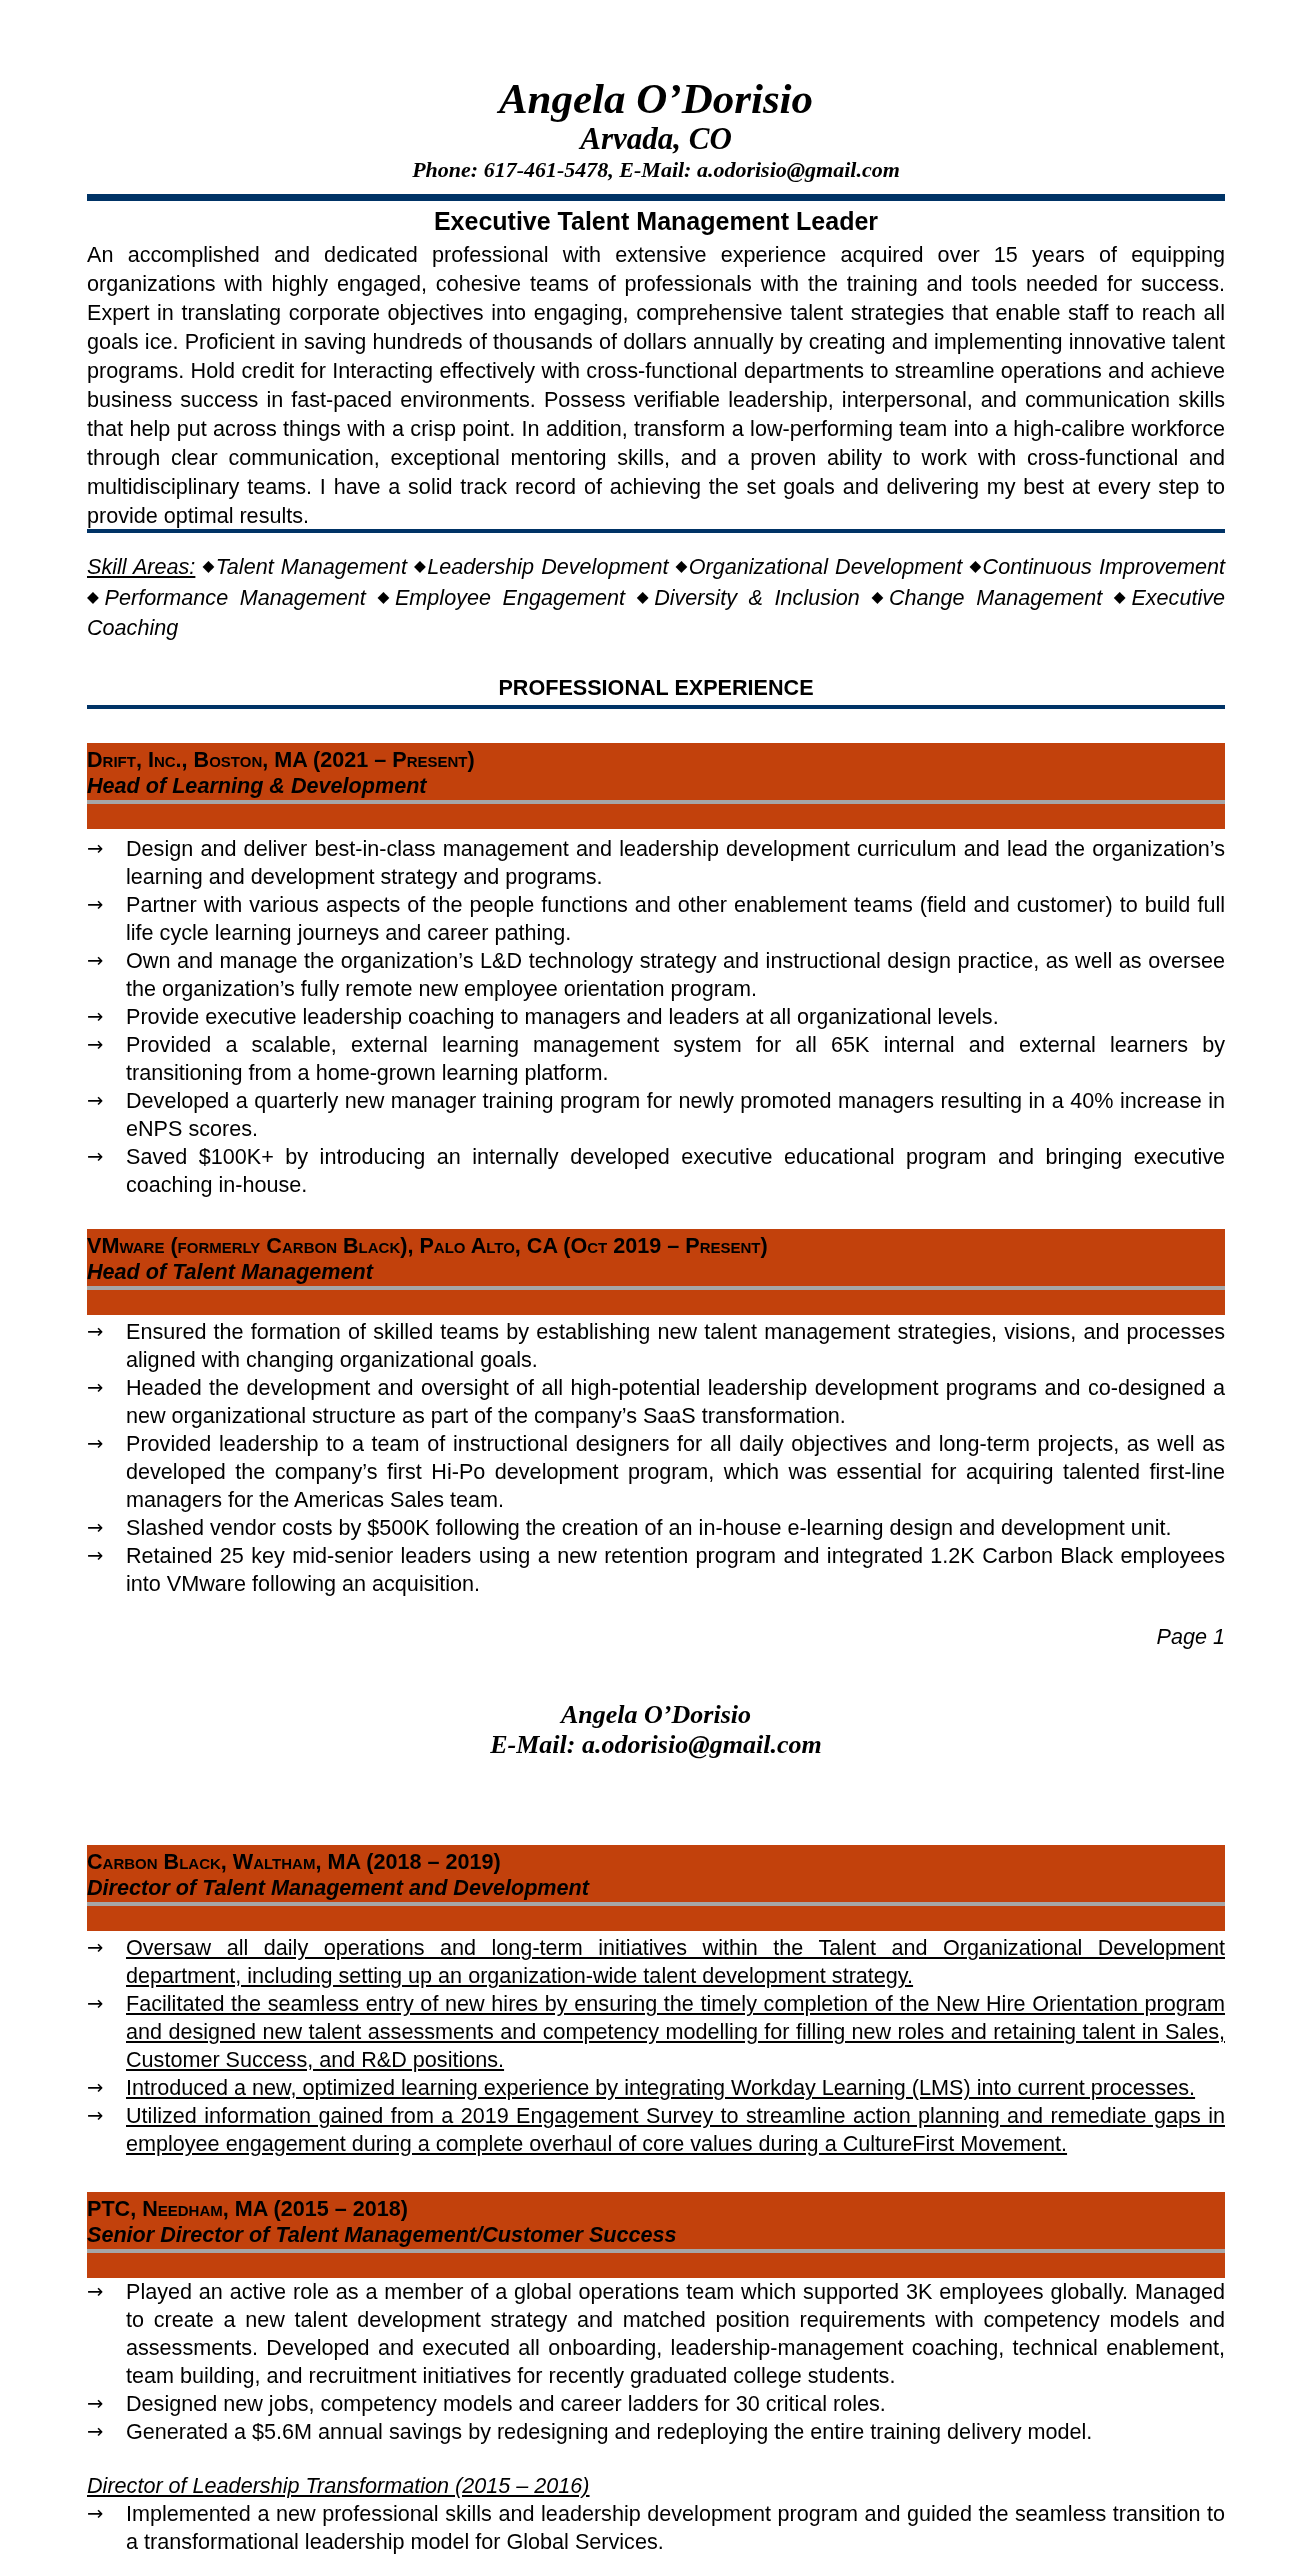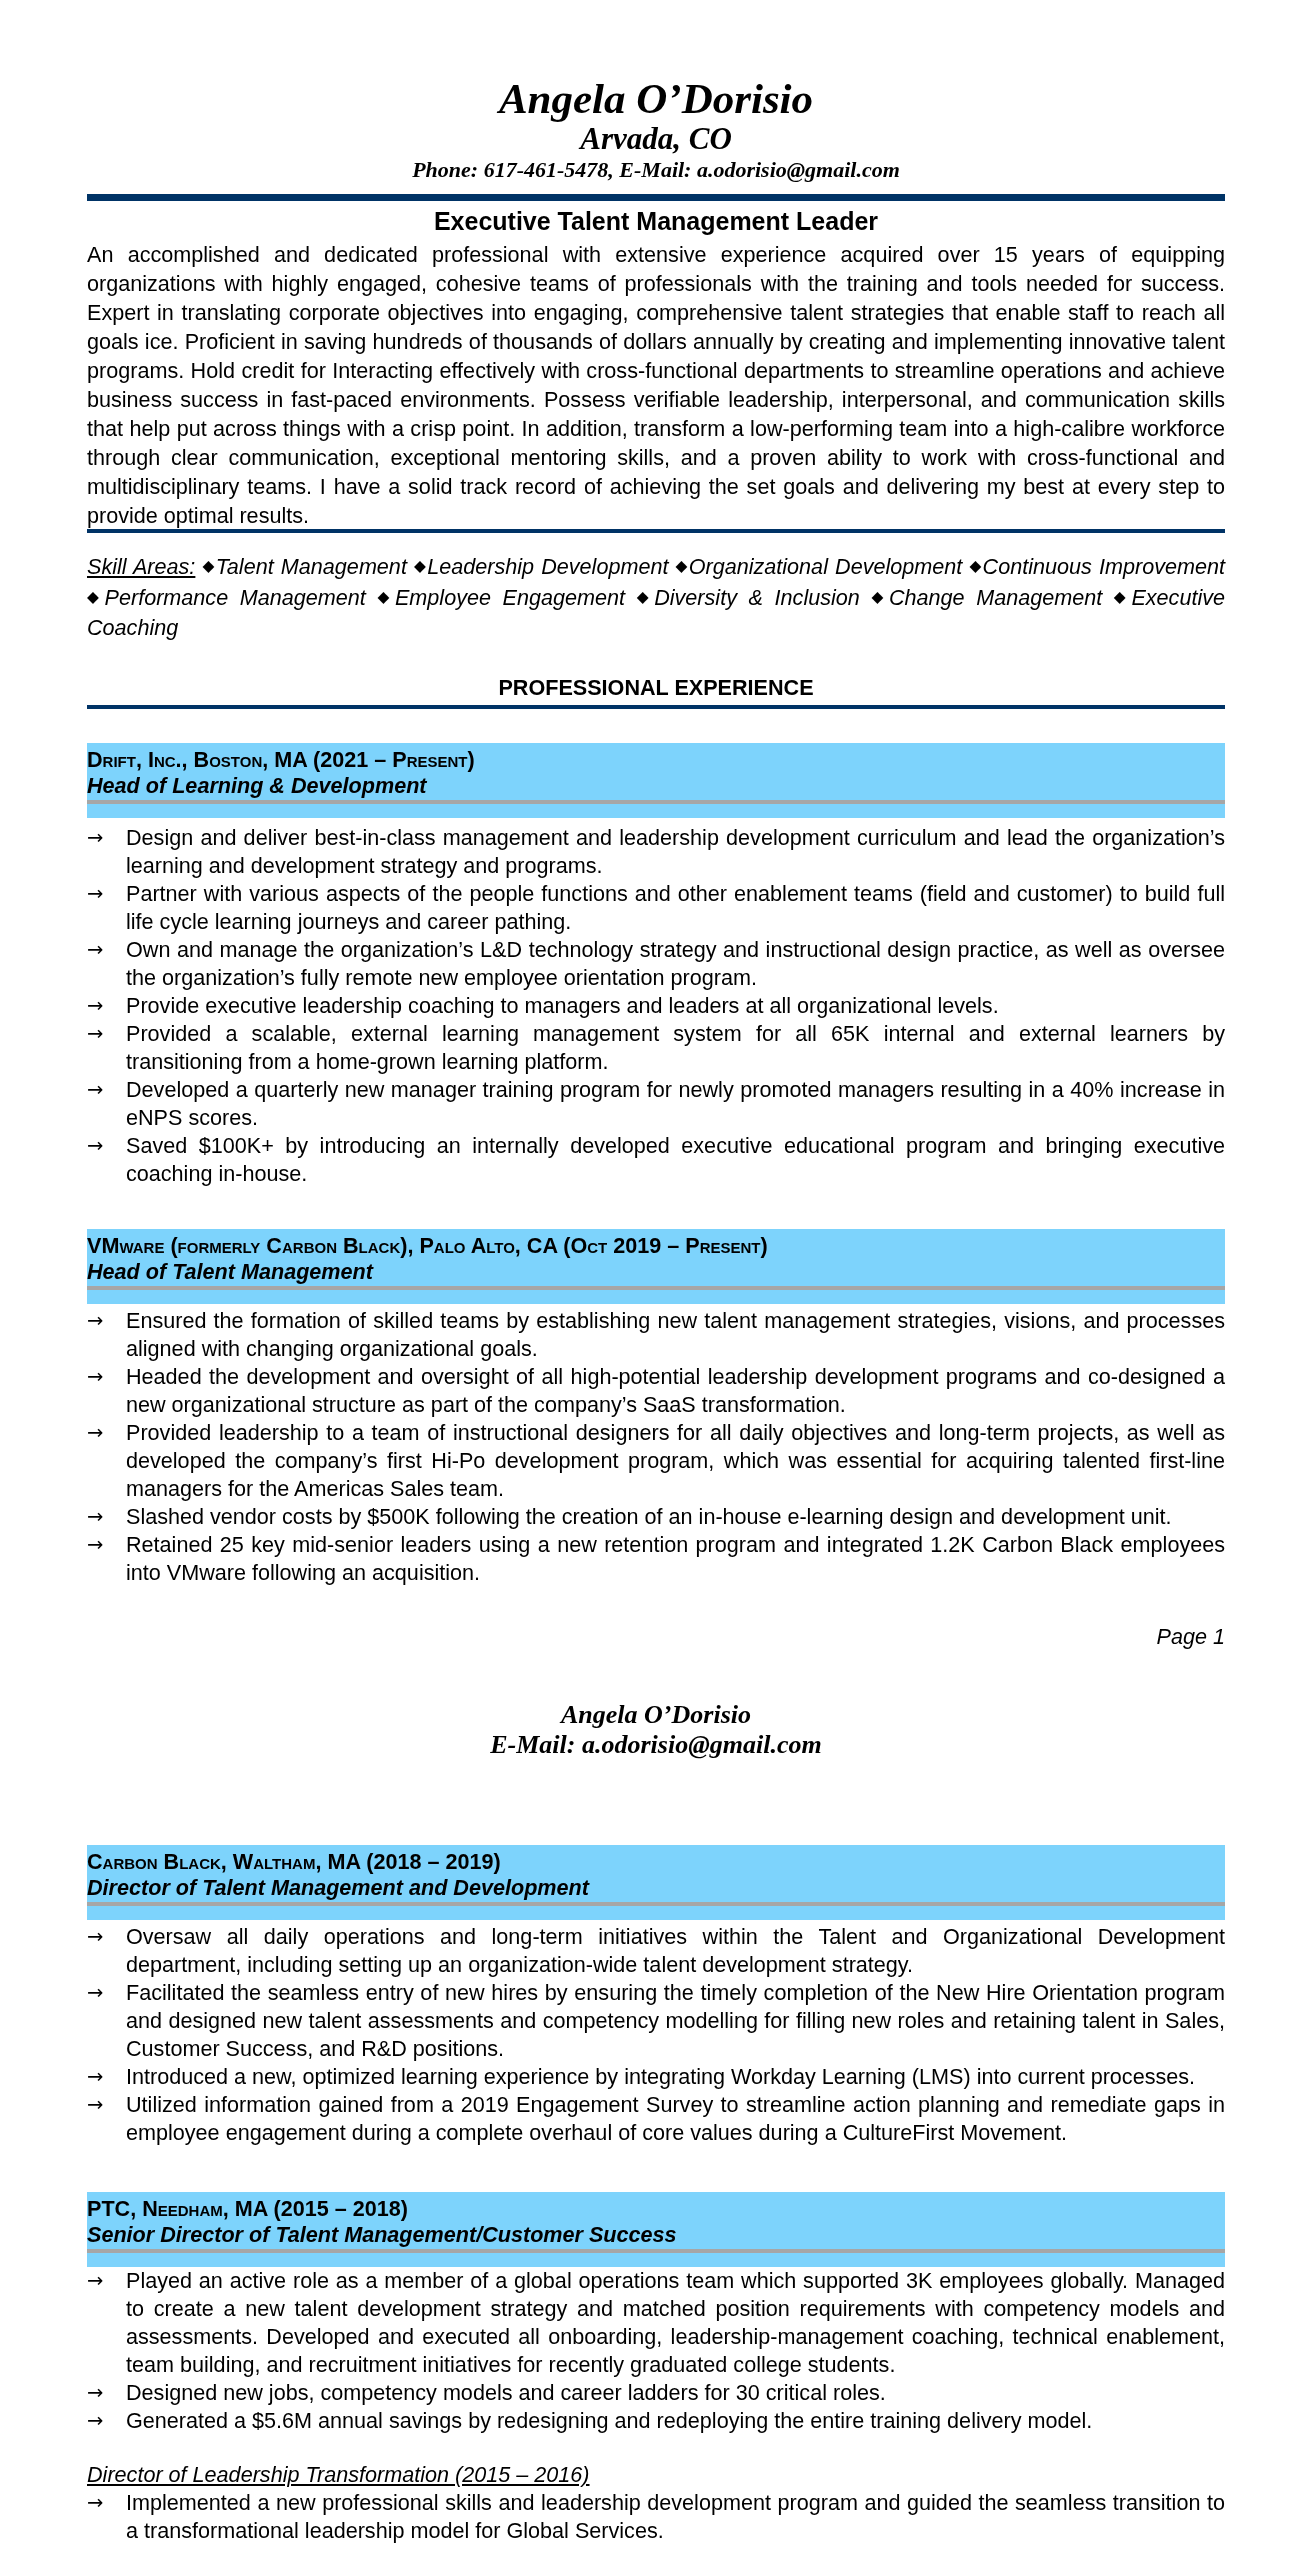--- a/index.html
+++ b/index.html
@@ -11,21 +11,21 @@
   .loc { font-size: 31px; font-weight: bold; line-height: 31px; }
   .contact { font-size: 22px; font-weight: bold; line-height: 31px; }
   .rule-thick { height: 6.7px; background: #003366; }
   .rule-thin { height: 3.6px; background: #003366; }
   .headline { font-size: 25px; font-weight: bold; line-height: 31px; text-align: center; }
   .summary { font-size: 21.6px; line-height: 29px; text-align: justify; }
   .skills { font-size: 21.6px; line-height: 30px; text-align: justify; font-style: italic; }
   .skills .lbl { font-weight: normal; text-decoration: underline; }
   .skills .diam { font-style: normal; font-size: 15.5px; vertical-align: 3.1px; }
   .sect-h { font-size: 21.6px; font-weight: bold; text-align: center; line-height: 26px; }
-  .band { position: relative; background: #7dd3fc; height: 75px; }
+  .band { position: relative; background: #c2410c; height: 86px; }
   .band .bar { position: absolute; left: 0; right: 0; top: 57px; height: 3.6px; background: #a6a6a6; }
   .band .co { position: absolute; left: 0; top: 4.1px; font-size: 21.6px; font-weight: bold; font-variant: small-caps; line-height: 26px; }
   .band .role { position: absolute; left: 0; top: 30px; font-size: 21.6px; font-weight: bold; font-style: italic; line-height: 26px; }
   ul.arrows { list-style: none; margin: 0; padding: 0; }
   ul.arrows li { position: relative; padding-left: 39px; font-size: 21.6px; line-height: 28px; text-align: justify; }
   ul.arrows li .arw { position: absolute; left: 0; top: 0; font-family: "DejaVu Sans", sans-serif; font-size: 19.6px; }
   .subrole { font-size: 21.6px; font-style: italic; text-decoration: underline; line-height: 28px; }
   .pageno { text-align: right; font-size: 21.6px; font-style: italic; line-height: 26px; }
 </style>
 </head>
@@ -83,21 +83,21 @@
     </ul>
 </div>
 
 <div class="page pageno" style="top:1624px;">Page 1</div>
 
 <div class="page center serif" style="top:1700px;">
   <div style="font-size:26px; font-weight:bold; line-height:30px;">Angela O’Dorisio</div>
   <div style="font-size:26px; font-weight:bold; line-height:30px;">E-Mail: a.odorisio@gmail.com</div>
 </div>
 
-<div class="page" style="top:1845px;">
+<div class="page" style="top:1845px;text-decoration:underline;">
   <div class="band">
     <div class="co">Carbon Black, Waltham, MA (2018 – 2019)</div>
     <div class="role">Director of Talent Management and Development</div>
     <div class="bar"></div>
   </div>
   <ul class="arrows" style="margin-top:3.1px;">
       <li><span class="arw">→</span><span>Oversaw all daily operations and long-term initiatives within the Talent and Organizational Development department, including setting up an organization-wide talent development strategy.</span></li>
       <li><span class="arw">→</span><span>Facilitated the seamless entry of new hires by ensuring the timely completion of the New Hire Orientation program and designed new talent assessments and competency modelling for filling new roles and retaining talent in Sales, Customer Success, and R&amp;D positions.</span></li>
       <li><span class="arw">→</span><span>Introduced a new, optimized learning experience by integrating Workday Learning (LMS) into current processes.</span></li>
       <li><span class="arw">→</span><span>Utilized information gained from a 2019 Engagement Survey to streamline action planning and remediate gaps in employee engagement during a complete overhaul of core values during a CultureFirst Movement.</span></li>

